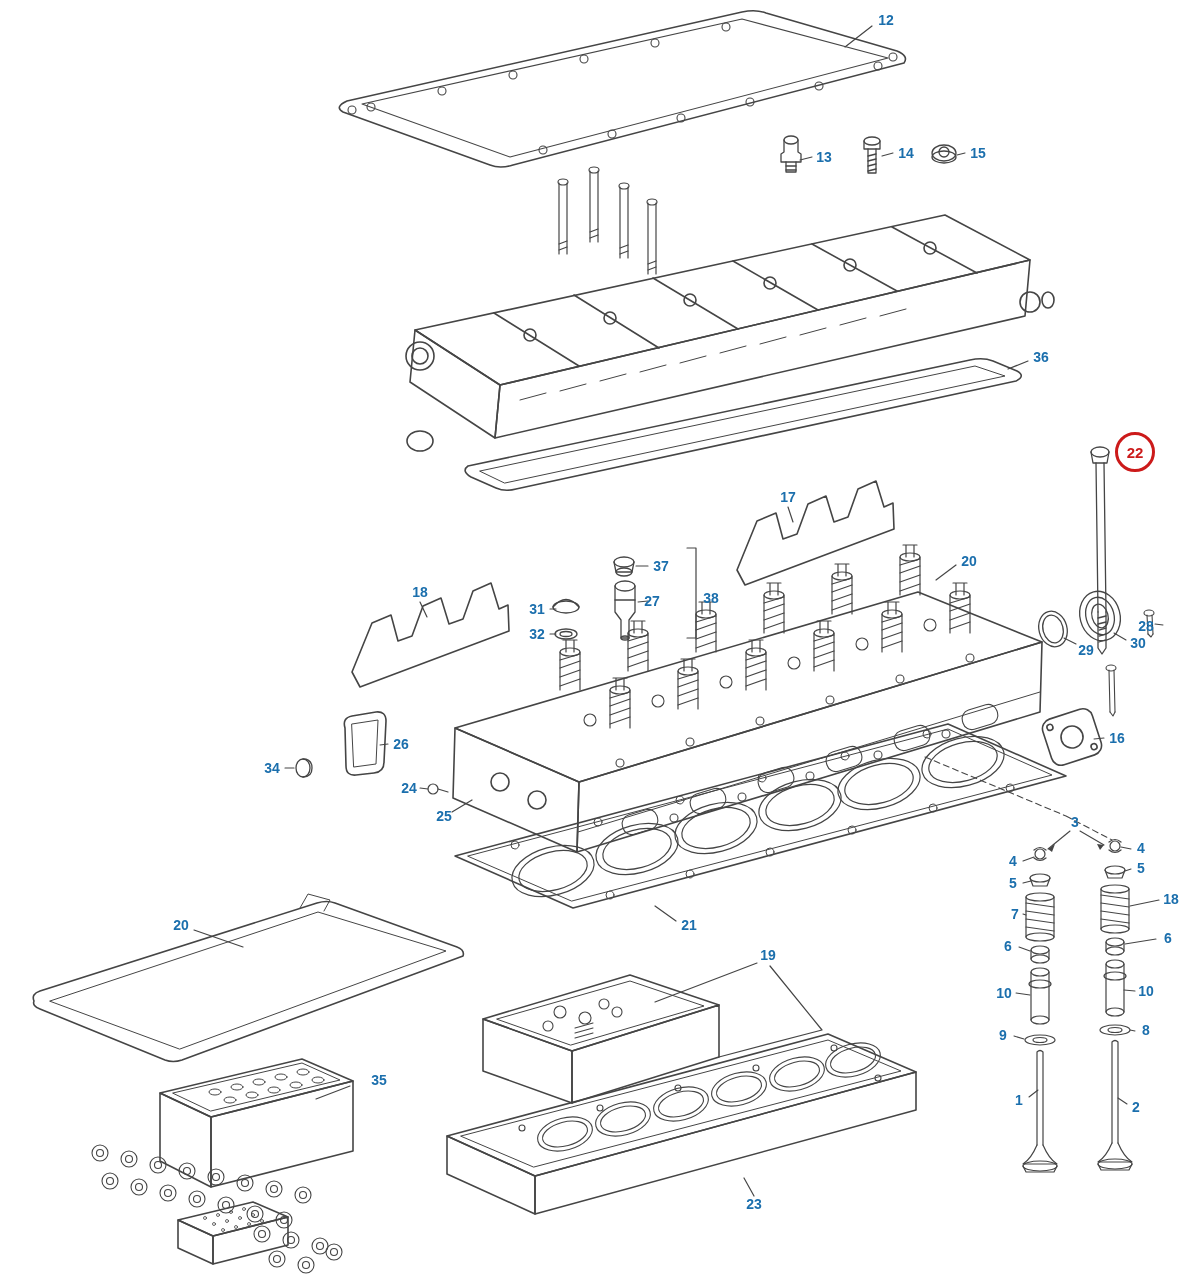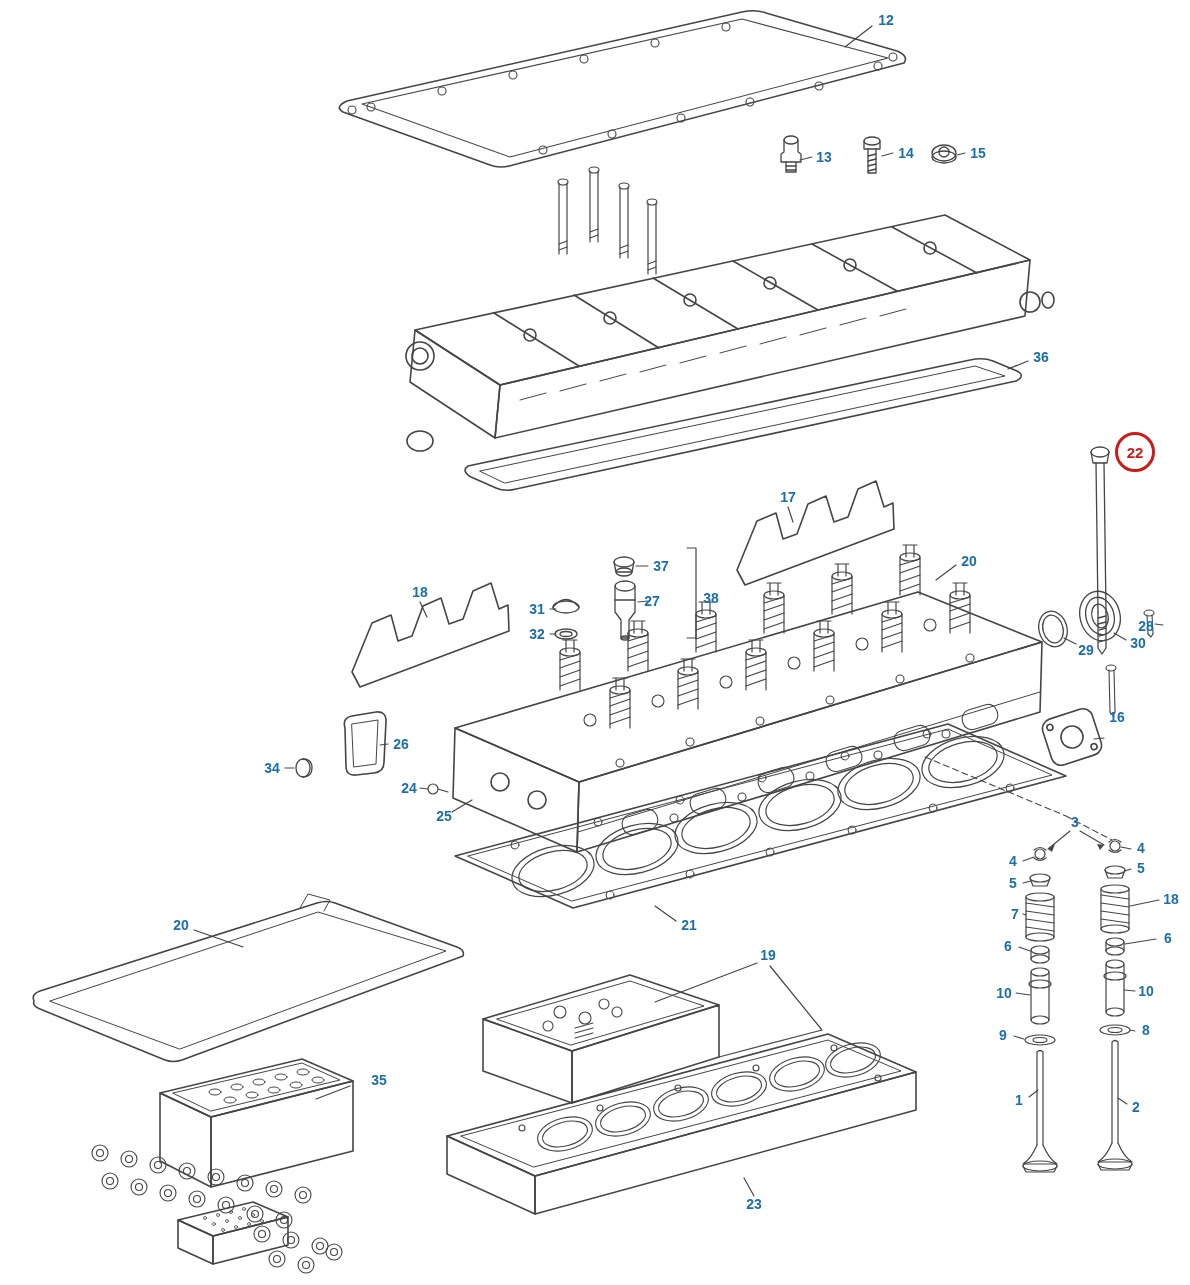--- a/index.html
+++ b/index.html
@@ -510,21 +510,21 @@
       <div class="callout" style="left: 661px; top: 566px;">37</div>
       <div class="callout" style="left: 711px; top: 598px;">38</div>
       <div class="callout" style="left: 652px; top: 601px;">27</div>
       <div class="callout" style="left: 420px; top: 592px;">18</div>
       <div class="callout" style="left: 537px; top: 609px;">31</div>
       <div class="callout" style="left: 537px; top: 634px;">32</div>
       <div class="callout" style="left: 969px; top: 561px;">20</div>
       <div class="callout" style="left: 1146px; top: 626px;">28</div>
       <div class="callout" style="left: 1086px; top: 650px;">29</div>
       <div class="callout" style="left: 1138px; top: 643px;">30</div>
-      <div class="callout" style="left: 1117px; top: 717px;">16</div>
+      <div class="callout" style="left: 1117px; top: 738px;">16</div>
       <div class="callout" style="left: 401px; top: 744px;">26</div>
       <div class="callout" style="left: 272px; top: 768px;">34</div>
       <div class="callout" style="left: 409px; top: 788px;">24</div>
       <div class="callout" style="left: 444px; top: 816px;">25</div>
       <div class="callout" style="left: 689px; top: 925px;">21</div>
       <div class="callout" style="left: 1075px; top: 822px;">3</div>
       <div class="callout" style="left: 1013px; top: 861px;">4</div>
       <div class="callout" style="left: 1013px; top: 883px;">5</div>
       <div class="callout" style="left: 1015px; top: 914px;">7</div>
       <div class="callout" style="left: 1008px; top: 946px;">6</div>

